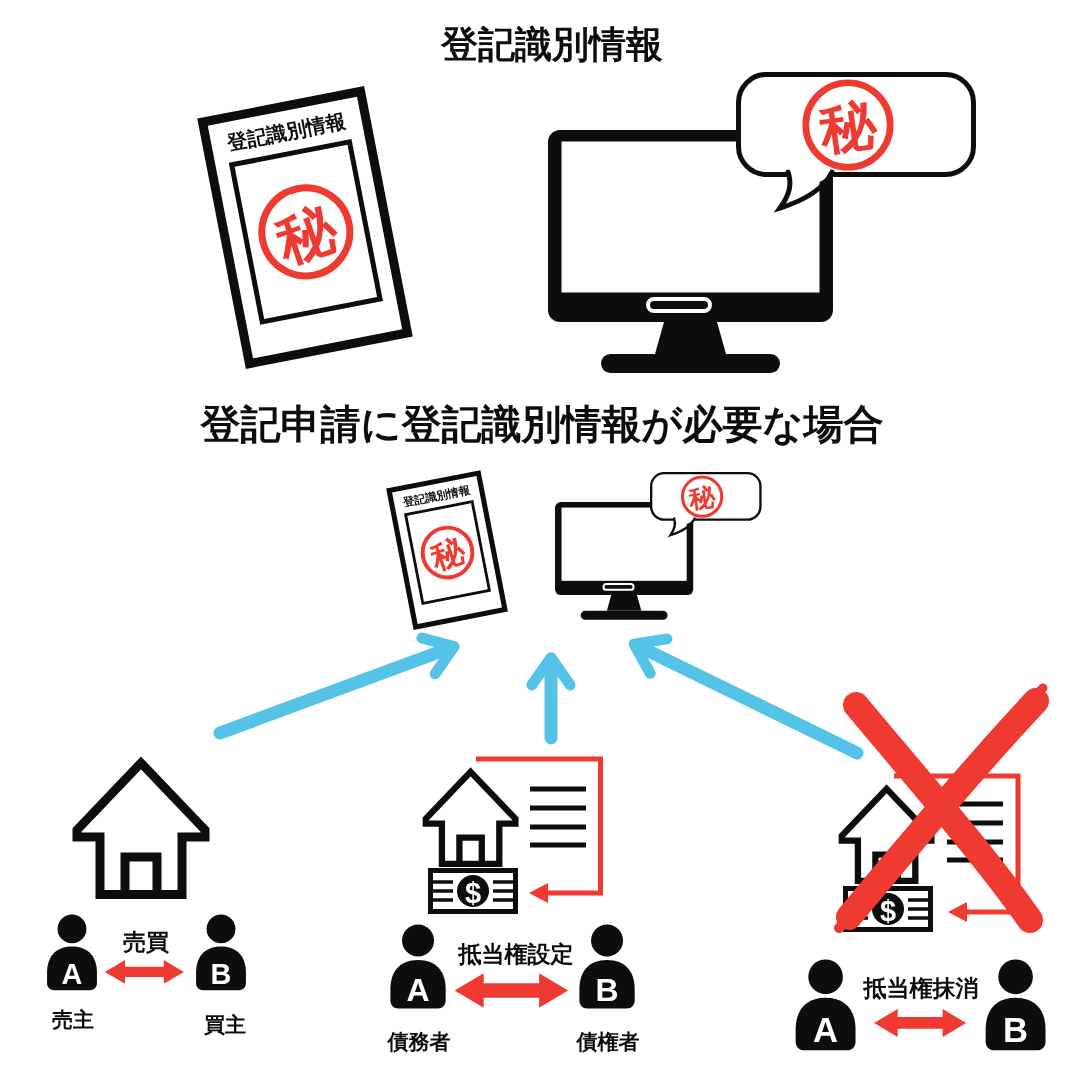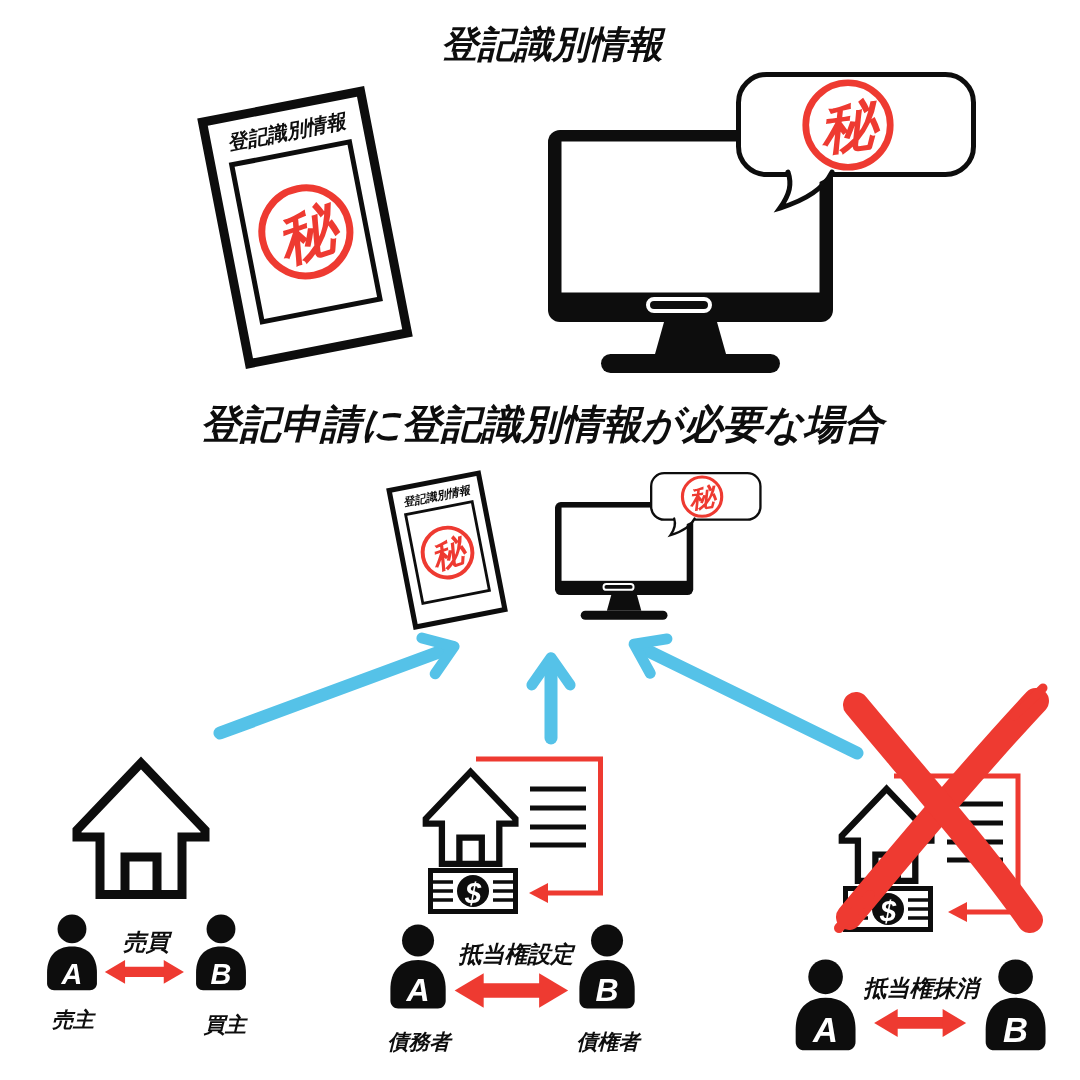--- a/index.html
+++ b/index.html
@@ -1,18 +1,18 @@
 <!DOCTYPE html>
 <html style="--ink: #0d0d0d; --paper: #ffffff; --red: #ee3a31; --blue: #55c2e8;"><head>
 <meta charset="utf-8">
 <style>
   html,body{margin:0;padding:0;background:#fff;}
   .canvas{
     position:relative;width:1080px;height:1080px;background:var(--paper,#fff);
-    font-family:"Liberation Sans","DejaVu Sans",sans-serif;overflow:hidden;font-style:italic;
+    font-family:"Liberation Sans","DejaVu Sans",sans-serif;overflow:hidden;
   }
   svg{display:block;}
   symbol{overflow:visible;}
   text{font-family:"Liberation Sans","DejaVu Sans",sans-serif;font-weight:700;}
   .title-text{fill:var(--ink);font-size:37px;text-anchor:middle;}
   .section-title-text{fill:var(--ink);font-size:40px;text-anchor:middle;}
   .ink-fill{fill:var(--ink);}
   .ink-stroke{stroke:var(--ink);fill:none;}
   .paper-fill-ink-stroke{fill:var(--paper);stroke:var(--ink);}
   .paper-fill{fill:var(--paper);}

